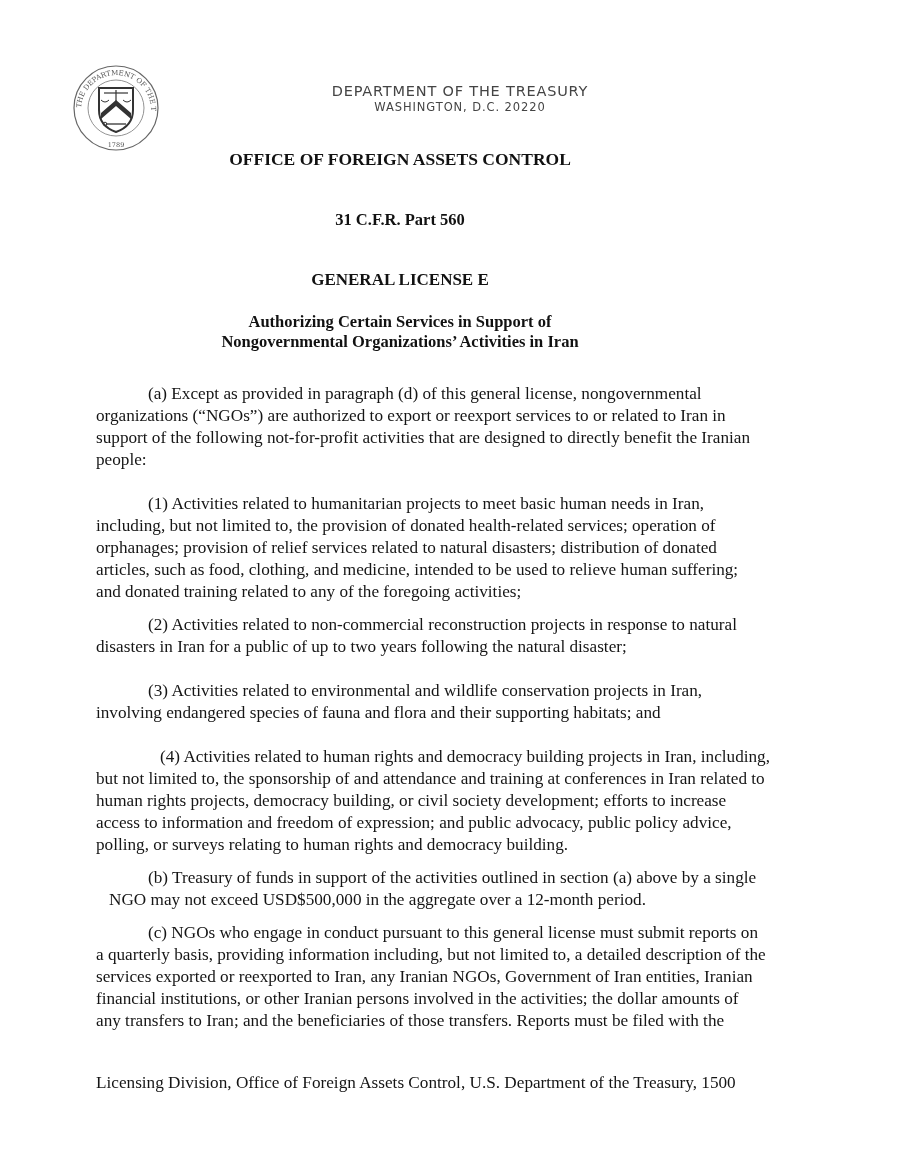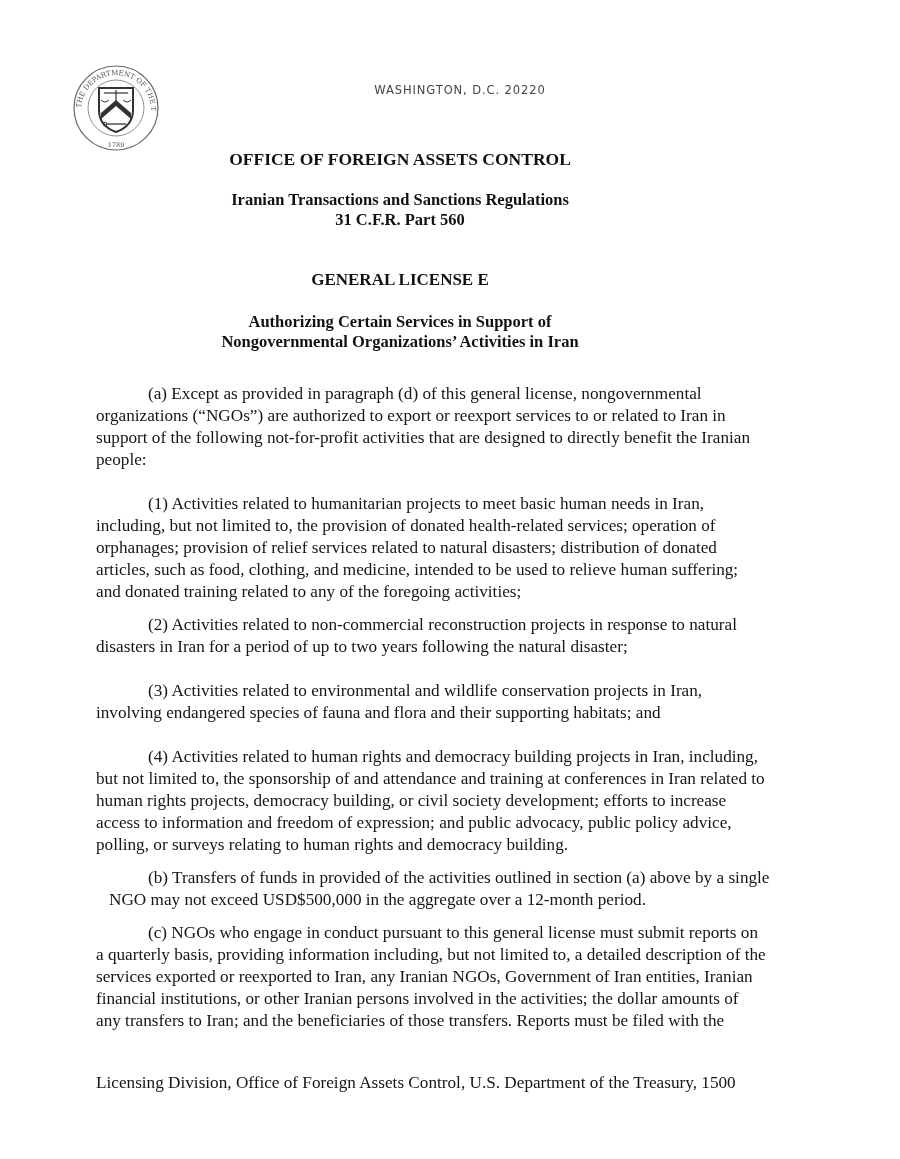--- a/index.html
+++ b/index.html
@@ -41,26 +41,26 @@
     <path d="M 57 36 Q 61 40 65 36" fill="none" stroke="#333" stroke-width="1"></path>
 
     <path d="M 35 55 L 50 42 L 65 55 L 65 49 L 50 36 L 35 49 Z" fill="#333"></path>
 
     <line x1="40" y1="60" x2="60" y2="60" stroke="#333" stroke-width="1.3"></line>
     <circle cx="39" cy="60" r="1.8" fill="none" stroke="#333" stroke-width="1"></circle>
     <text x="50" y="83" text-anchor="middle" font-family="DejaVu Serif, serif" font-size="6.5" fill="#555">1789</text>
   </svg>
 
   <div class="letterhead">
+    <div class="lh-dept">DEPARTMENT OF THE TREASURY</div>
     <div class="lh-addr">WASHINGTON, D.C. 20220</div>
   </div>
 
   <div class="h h1" style="top:149px;">OFFICE OF FOREIGN ASSETS CONTROL</div>
 
-  <div class="h h2" style="top:190px;">Iranian Transactions and Sanctions Regulations</div>
   <div class="h h2" style="top:210px;">31 C.F.R. Part 560</div>
 
   <div class="h h2" style="top:270px; font-size:17px;">GENERAL LICENSE E</div>
 
   <div class="h h2" style="top:332px;">Nongovernmental Organizations’ Activities in Iran</div>
   <div class="h h2" style="top:312px;">Authorizing Certain Services in Support of</div>
 
   <div>
     <div class="line ind" style="top:384px;">(a) Except as provided in paragraph (d) of this general license, nongovernmental</div>
     <div class="line" style="top:406px;">organizations (“NGOs”) are authorized to export or reexport services to or related to Iran in</div>
@@ -71,38 +71,38 @@
   <div>
     <div class="line ind" style="top:494px;">(1) Activities related to humanitarian projects to meet basic human needs in Iran,</div>
     <div class="line" style="top:516px;">including, but not limited to, the provision of donated health-related services; operation of</div>
     <div class="line" style="top:538px;">orphanages; provision of relief services related to natural disasters; distribution of donated</div>
     <div class="line" style="top:560px;">articles, such as food, clothing, and medicine, intended to be used to relieve human suffering;</div>
     <div class="line" style="top:582px;">and donated training related to any of the foregoing activities;</div>
   </div>
 
   <div>
     <div class="line ind" style="top:615px;text-align:right;">(2) Activities related to non-commercial reconstruction projects in response to natural</div>
-    <div class="line" style="top:637px;">disasters in Iran for a period of up to two years following the natural disaster;</div>
+    <div class="line" style="top:637px;">disasters in Iran for a public of up to two years following the natural disaster;</div>
   </div>
 
   <div>
     <div class="line ind" style="top:681px;">(3) Activities related to environmental and wildlife conservation projects in Iran,</div>
     <div class="line" style="top:703px;">involving endangered species of fauna and flora and their supporting habitats; and</div>
   </div>
 
   <div>
-    <div class="line ind" style="top:747px;">(4) Activities related to human rights and democracy building projects in Iran, including,</div>
+    <div class="line ind" style="top:747px;margin-left:12px;">(4) Activities related to human rights and democracy building projects in Iran, including,</div>
     <div class="line" style="top:769px;">but not limited to, the sponsorship of and attendance and training at conferences in Iran related to</div>
     <div class="line" style="top:791px;">human rights projects, democracy building, or civil society development; efforts to increase</div>
     <div class="line" style="top:813px;">access to information and freedom of expression; and public advocacy, public policy advice,</div>
     <div class="line" style="top:835px;">polling, or surveys relating to human rights and democracy building.</div>
   </div>
 
   <div>
-    <div class="line ind" style="top:868px;">(b) Transfers of funds in provided of the activities outlined in section (a) above by a single</div>
+    <div class="line ind" style="top:868px;">(b) Treasury of funds in support of the activities outlined in section (a) above by a single</div>
     <div class="line" style="top:890px;margin-left:13px;">NGO may not exceed USD$500,000 in the aggregate over a 12-month period.</div>
   </div>
 
   <div>
     <div class="line ind" style="top:923px;">(c) NGOs who engage in conduct pursuant to this general license must submit reports on</div>
     <div class="line" style="top:945px;">a quarterly basis, providing information including, but not limited to, a detailed description of the</div>
     <div class="line" style="top:967px;">services exported or reexported to Iran, any Iranian NGOs, Government of Iran entities, Iranian</div>
     <div class="line" style="top:989px;">financial institutions, or other Iranian persons involved in the activities; the dollar amounts of</div>
     <div class="line" style="top:1011px;">any transfers to Iran; and the beneficiaries of those transfers.  Reports must be filed with the</div>
     <div class="line" style="top:1033px;margin-top:40px;">Licensing Division, Office of Foreign Assets Control, U.S. Department of the Treasury, 1500</div>

